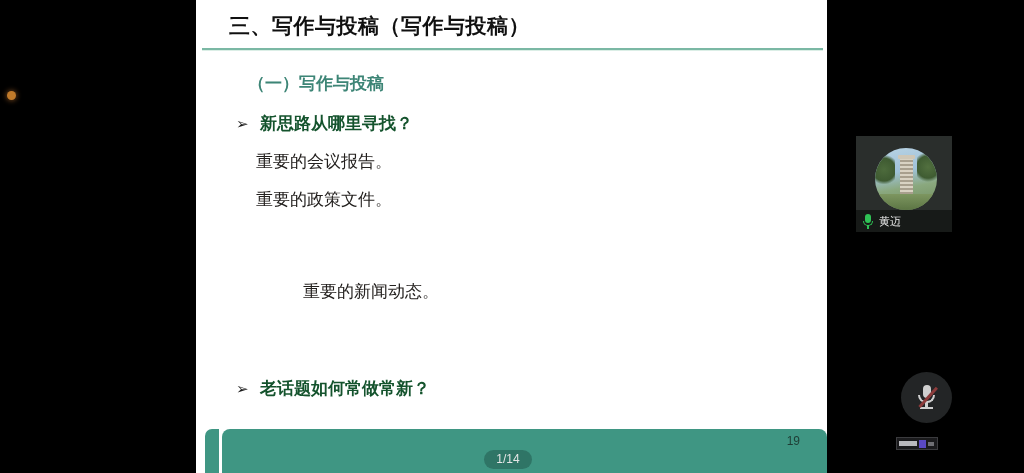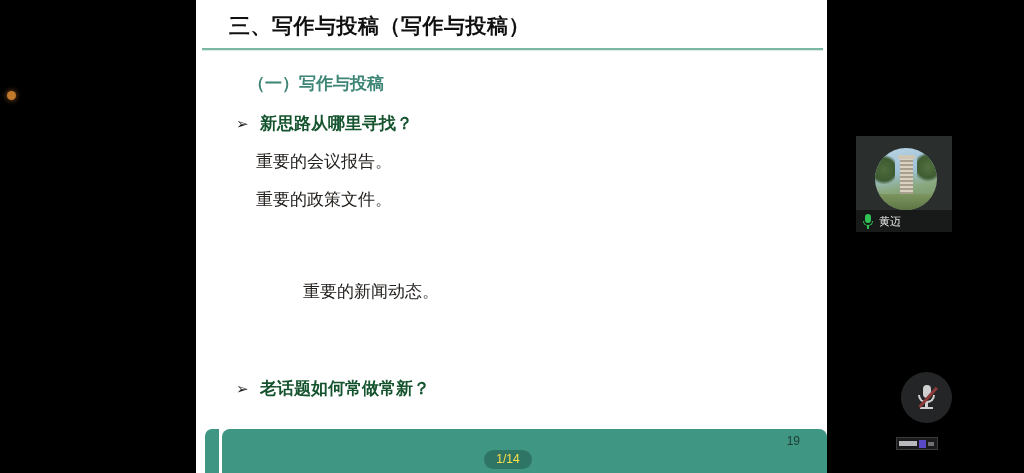--- a/index.html
+++ b/index.html
@@ -149,21 +149,21 @@
   .page-pill {
     position: absolute;
     left: 484px;
     top: 450px;
     min-width: 48px;
     height: 19px;
     line-height: 19px;
     text-align: center;
     border-radius: 10px;
     background: #2f7566;
-    color: #fde047;
+    color: #e5e5e5;
     font-family: "Liberation Sans", sans-serif;
     font-size: 12px;
     padding: 0 6px;
     box-sizing: border-box;
   }
 
   
   .video-tile {
     position: absolute;
     left: 856px;

